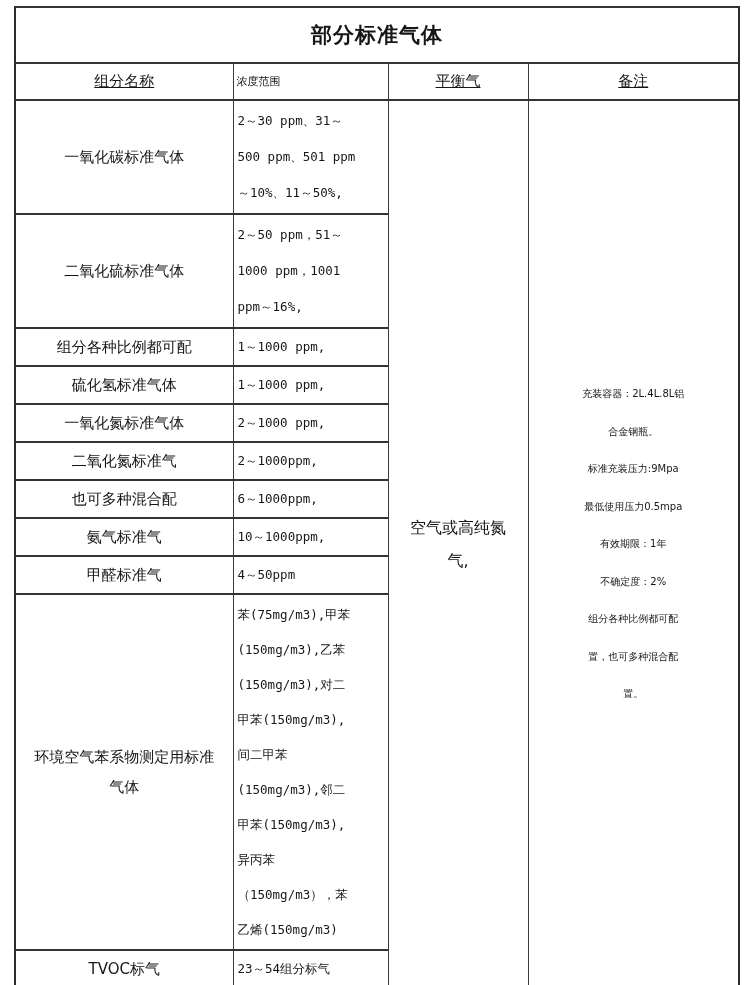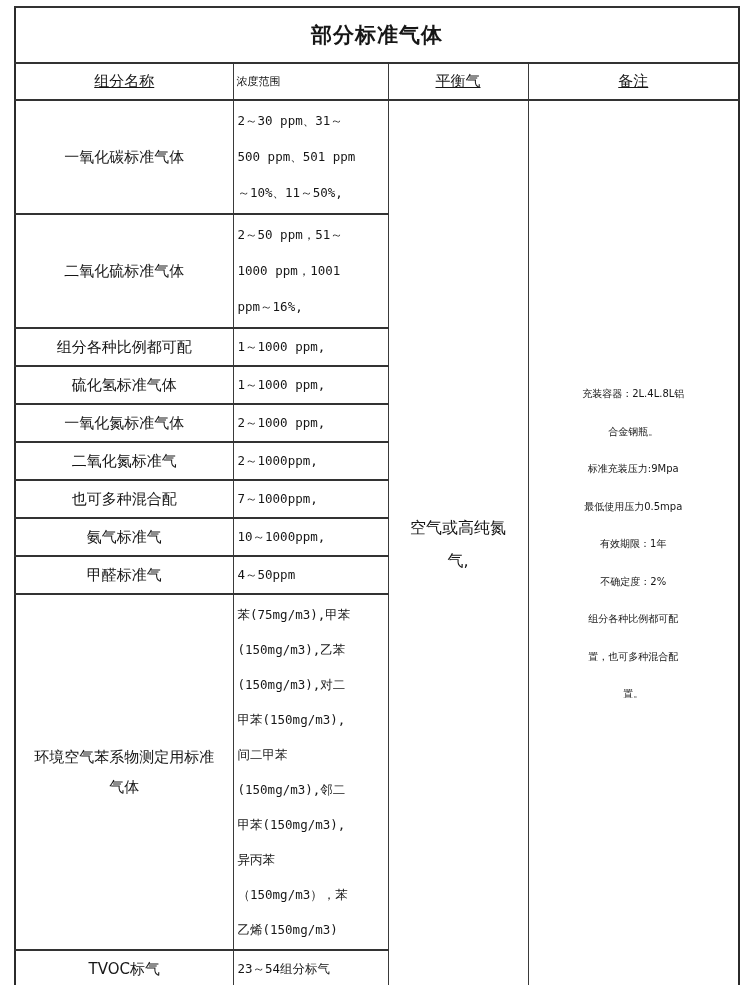--- a/index.html
+++ b/index.html
@@ -98,21 +98,21 @@
     <tr class="h-sm">
       <td class="name">一氧化氮标准气体</td>
       <td class="range">2～1000 ppm,</td>
     </tr>
     <tr class="h-sm">
       <td class="name">二氧化氮标准气</td>
       <td class="range">2～1000ppm,</td>
     </tr>
     <tr class="h-sm">
       <td class="name">也可多种混合配</td>
-      <td class="range">7～1000ppm,</td>
+      <td class="range">6～1000ppm,</td>
     </tr>
     <tr class="h-sm">
       <td class="name">氨气标准气</td>
       <td class="range">10～1000ppm,</td>
     </tr>
     <tr class="h-sm">
       <td class="name">甲醛标准气</td>
       <td class="range">4～50ppm</td>
     </tr>
     <tr class="h-xl">

